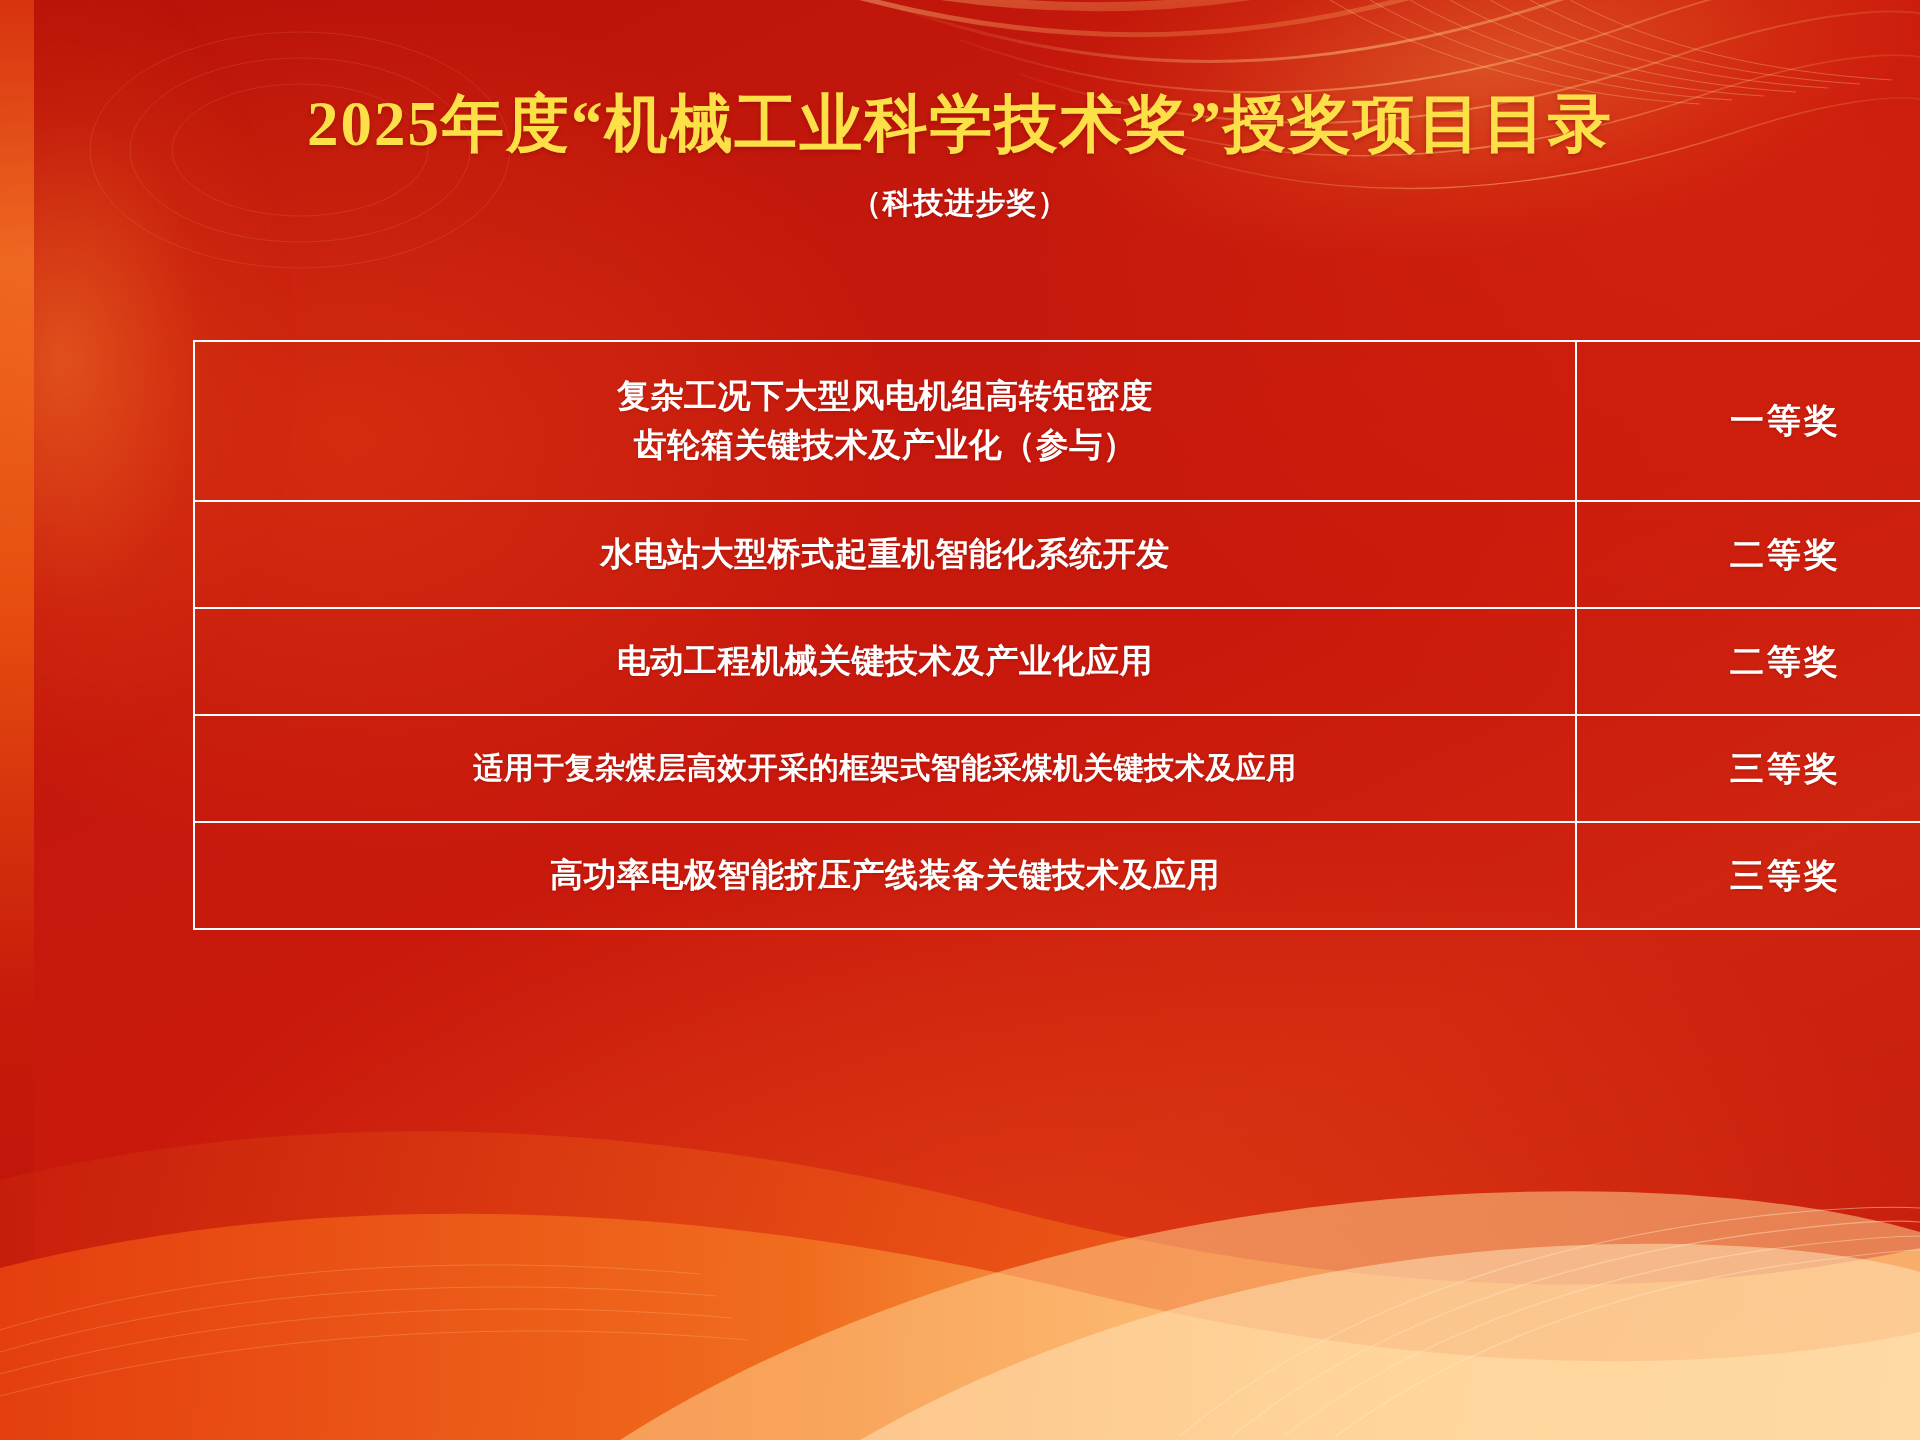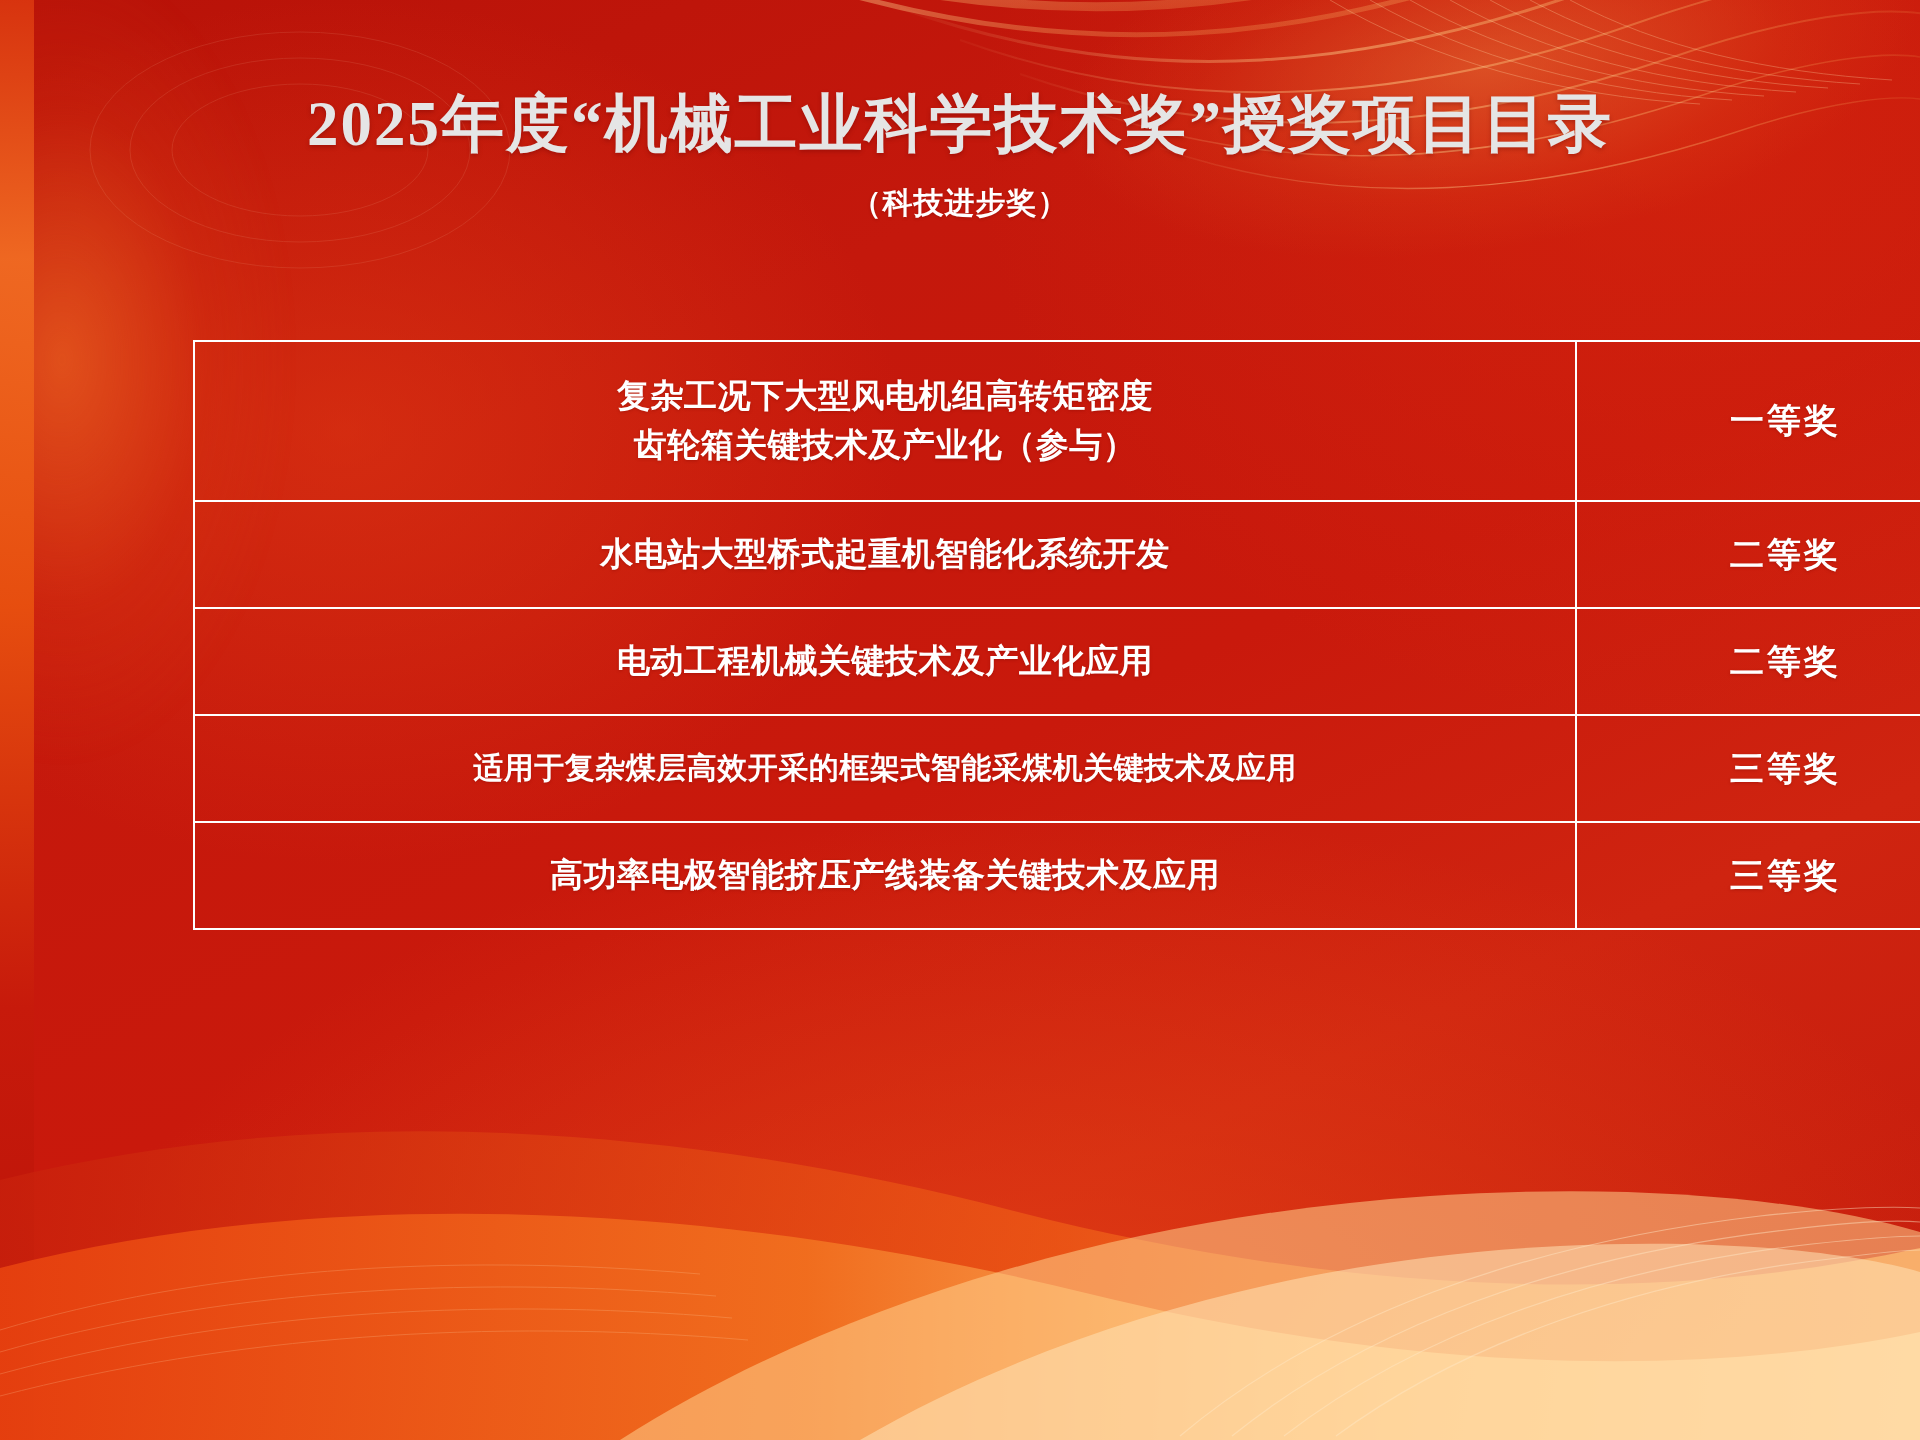--- a/index.html
+++ b/index.html
@@ -51,21 +51,21 @@
   
   .header{
     position:absolute; left:0; top:0; width:1920px;
     text-align:center; z-index:5;
   }
   .main-title{
     margin-top:88px;
     font-size:63px;
     line-height:1.16;
     font-weight:700;
-    color:#e5e5e5;
+    color:#fde047;
     letter-spacing:2px;
     font-family:"Liberation Serif","DejaVu Serif",serif;
     text-shadow:0 2px 4px rgba(100,0,0,.35);
     white-space:nowrap;
   }
   .sub-title{
     margin-top:22px;
     font-size:30px;
     font-weight:700;
     color:#ffffff;

